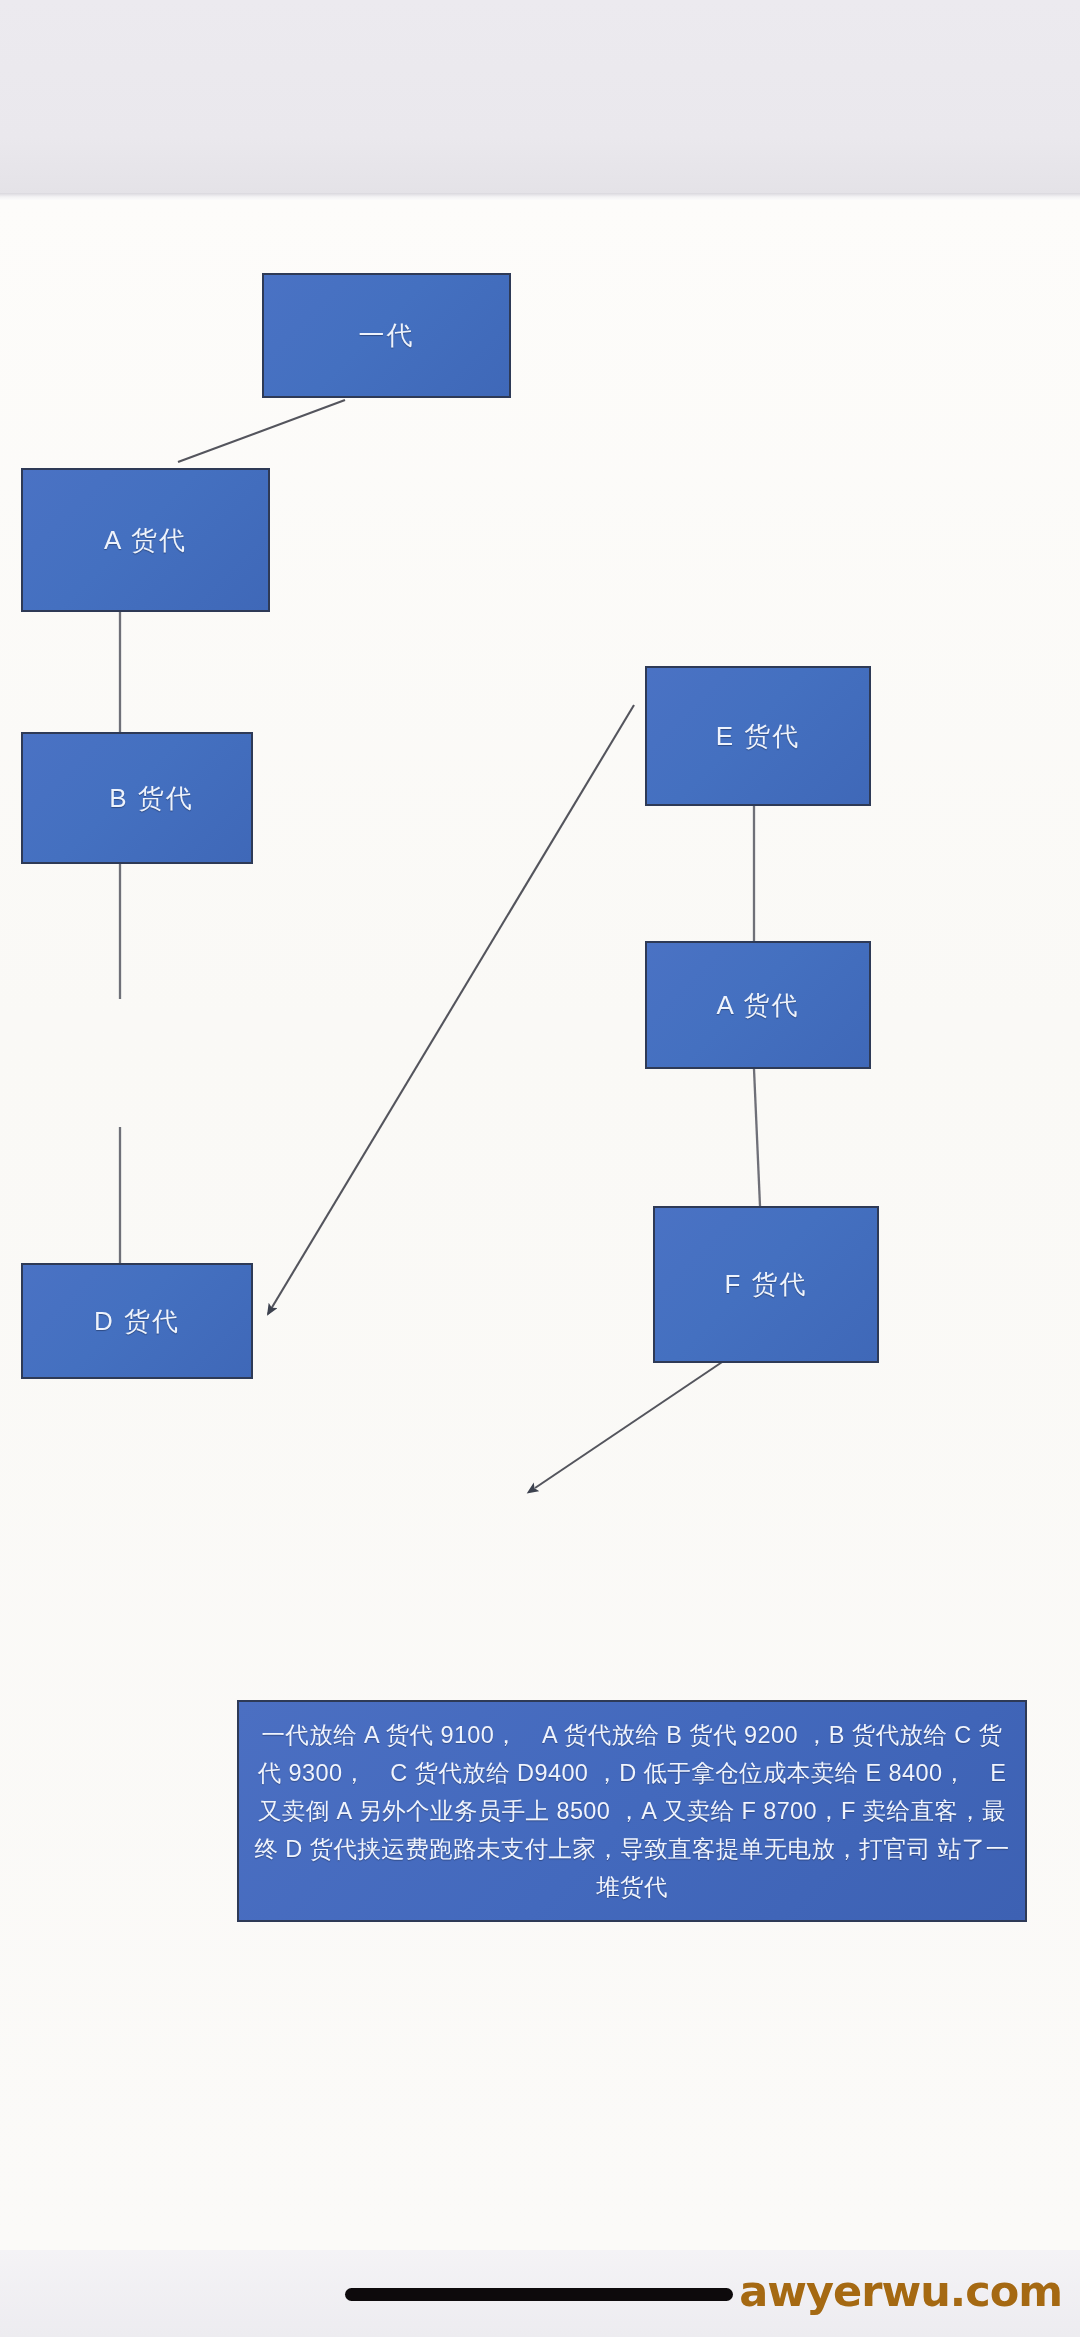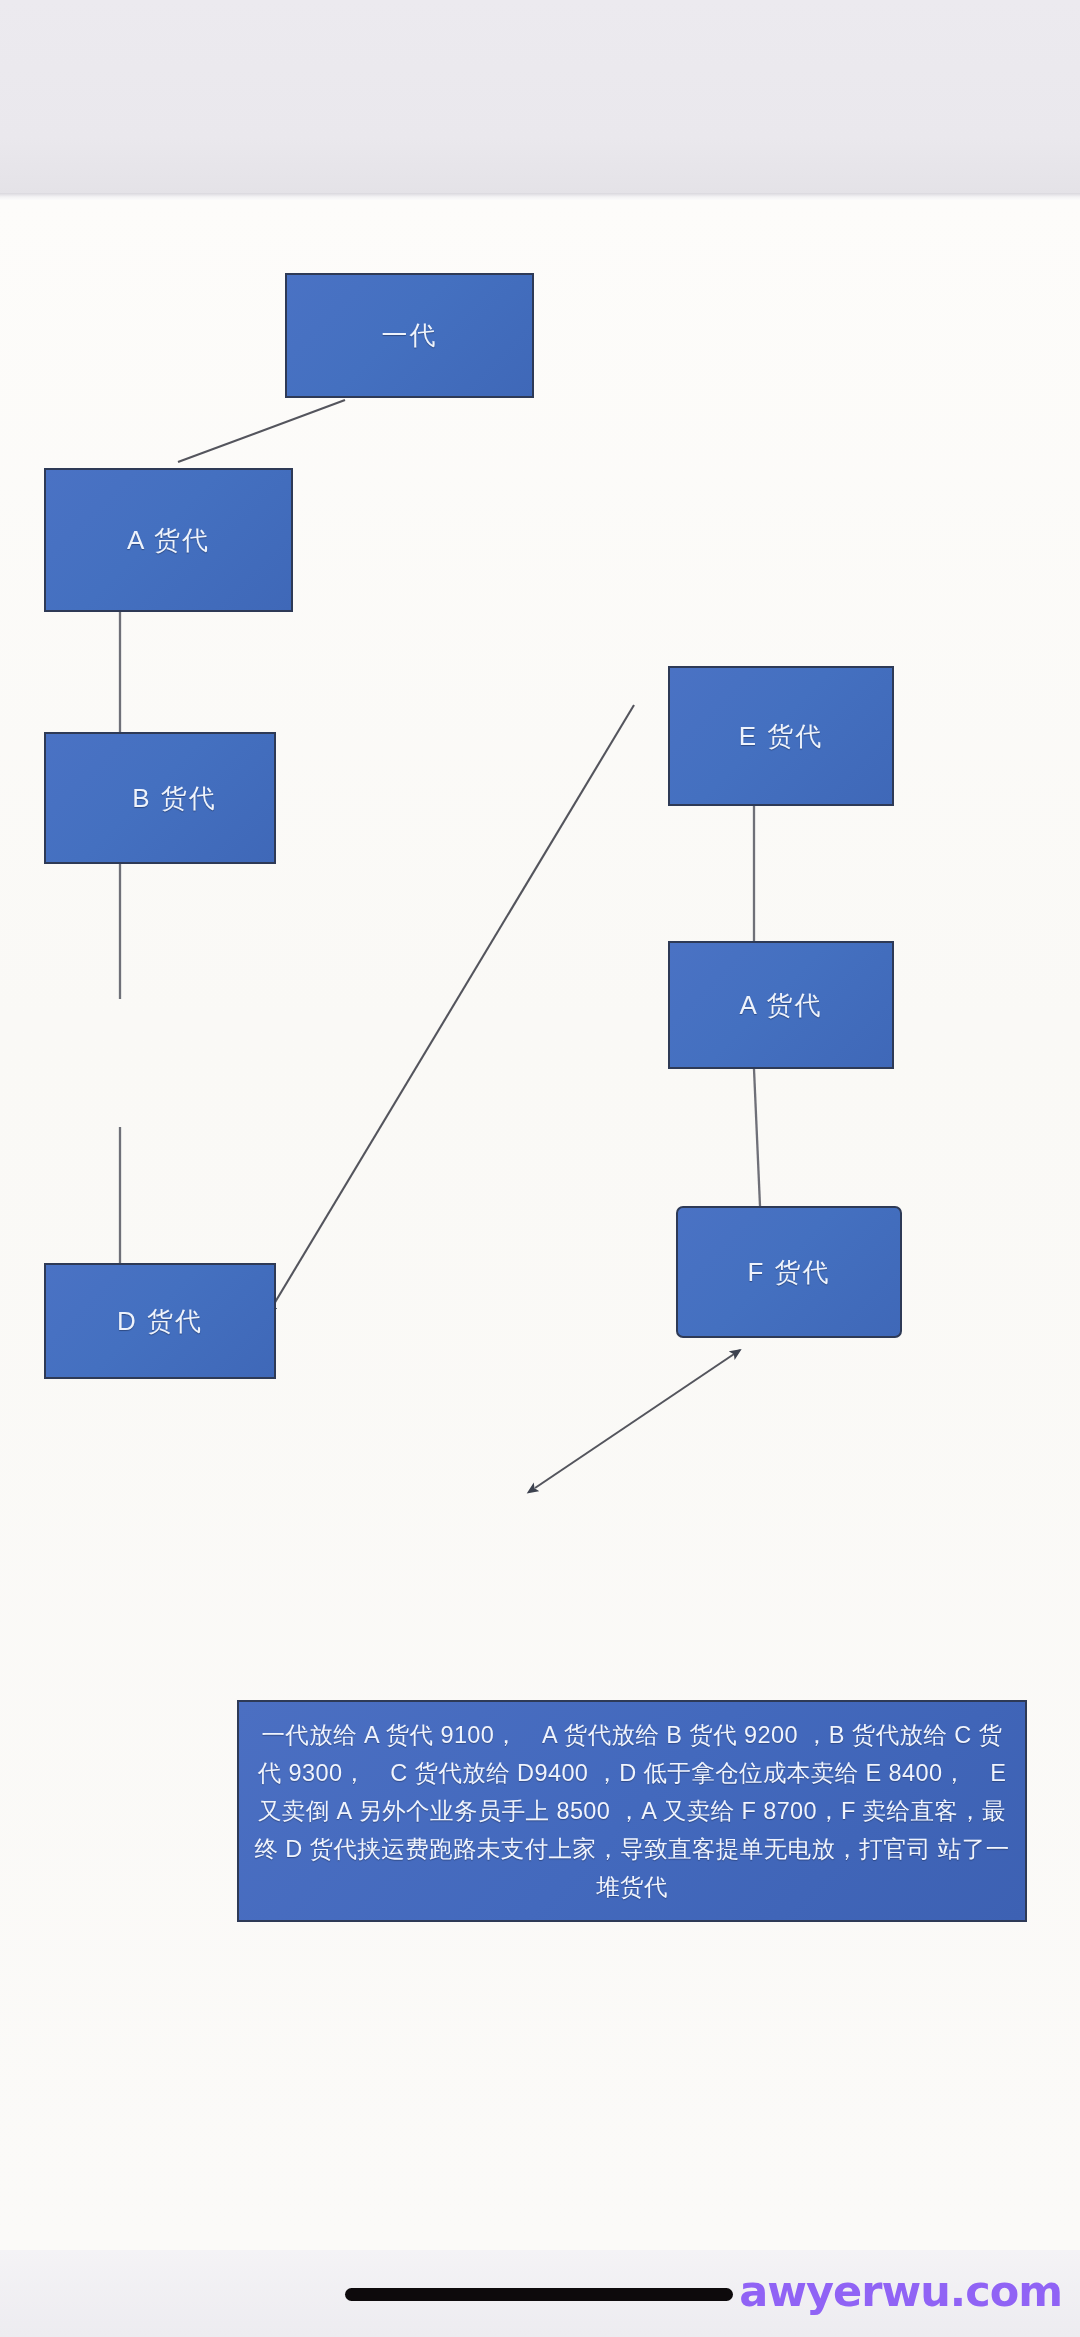--- a/index.html
+++ b/index.html
@@ -30,33 +30,32 @@
   .node{
     position:absolute;
     background:linear-gradient(135deg,#4a72c4 0%,#4470c0 45%,#3f68b8 100%);
     border:2px solid #2e3a56;
     box-sizing:border-box;
     display:flex;align-items:center;justify-content:center;
     color:#eef3fc;
     letter-spacing:2px;
     text-shadow:0 1px 1px rgba(20,30,60,.45);
     font-size:26px;
-    margin-left:23px;
   }
   .node span{display:block;white-space:nowrap;}
 
   
   #n-yidai   {left:262px; top: 73px; width:249px; height:125px;}
   #n-a1      {left: 21px; top:268px; width:249px; height:144px;}
   #n-b       {left: 21px; top:532px; width:232px; height:132px;padding-left:29px;}
   #n-c       {left: 21px; top:799px; width:232px; height:128px;}
   #n-d       {left: 21px; top:1063px;width:232px; height:116px;}
   #n-e       {left:645px; top:466px; width:226px; height:140px;}
   #n-a2      {left:645px; top:741px; width:226px; height:128px;}
-  #n-f       {left:653px; top:1006px;width:226px; height:132px;border-radius:7px;}
+  #n-f       {left:653px; top:1006px;width:226px; height:157px;}
   #n-final   {left:442px; top:1293px;width:276px; height:130px;}
 
   
   #note-box{
     position:absolute;left:237px;top:1500px;width:790px;height:222px;
     background:linear-gradient(135deg,#4b6fc2 0%,#4369bd 50%,#3d61b3 100%);
     border:2px solid #2e3a56;
     box-sizing:border-box;
     display:flex;align-items:center;justify-content:center;
     padding:24px 14px;
@@ -70,21 +69,21 @@
   #bottom-band{
     position:absolute;left:0;top:2250px;width:1080px;height:87px;
     background:linear-gradient(180deg,#f4f3f6 0%,#edecf0 100%);
   }
   #home-indicator{
     position:absolute;left:345px;top:2288px;width:388px;height:13px;
     background:#0d0a0c;border-radius:7px;
   }
   #watermark{
     position:absolute;right:18px;top:2266px;
-    color:#8b5cf6;font-size:43px;font-weight:bold;
+    color:#a16207;font-size:43px;font-weight:bold;
     letter-spacing:-1px;
     font-family:"DejaVu Sans",sans-serif;
     opacity:.95;
   }
 </style>
 </head>
 <body>
 
 <div id="top-band"></div>
 <div id="top-band-shadow"></div>

